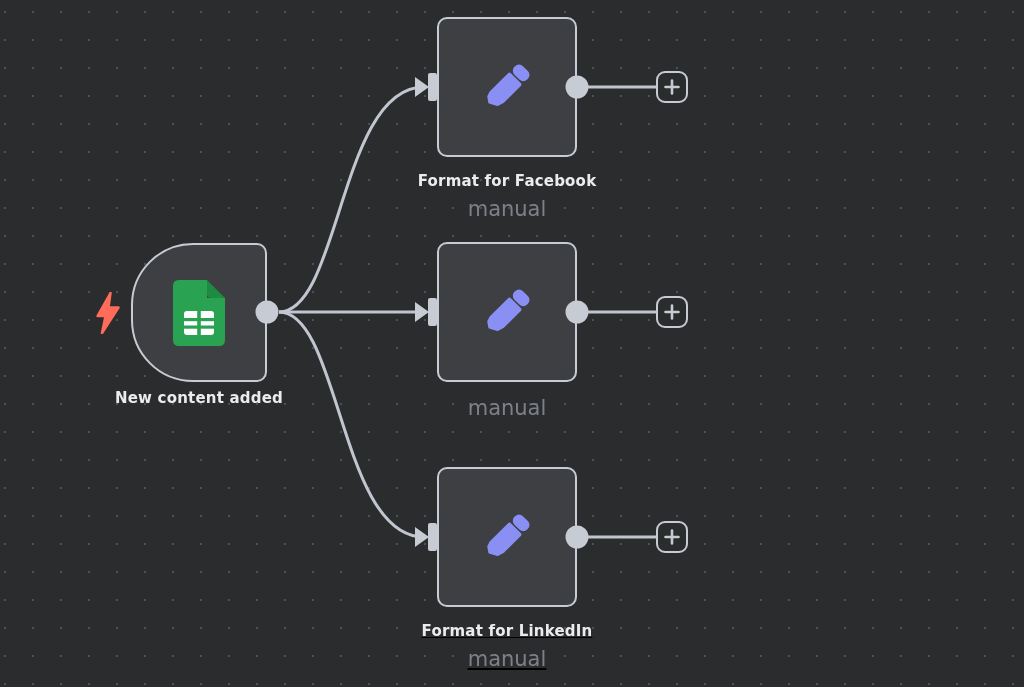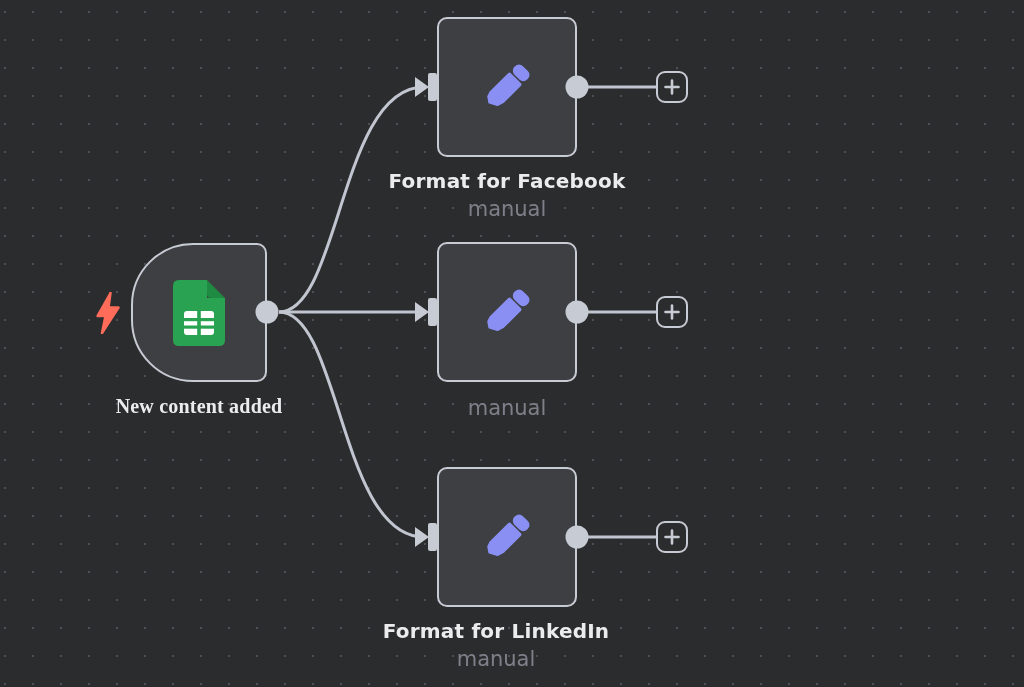--- a/index.html
+++ b/index.html
@@ -38,21 +38,21 @@
     width: 140px; height: 140px;
     border-radius: 10px;
   }
   .node-label {
     position: absolute;
     width: 340px;
     text-align: center;
     z-index: 1;
   }
   .node-title {
-    font-size: 20px;
+    font-size: 15px;
     font-weight: 600;
     color: #ececee;
     line-height: 26px;
     letter-spacing: 0.2px;
     text-align: center;
   }
   .node-subtitle {
     margin-top: 5px;
     font-size: 21px;
     font-weight: 400;
@@ -97,21 +97,21 @@
   <div class="node-box trigger-box" data-interactable="true">
     <svg width="52" height="66" viewBox="0 0 52 66" data-interactable="false">
       <path d="M6 0 H34 V18 H52 V60 Q52 66 46 66 H6 Q0 66 0 60 V6 Q0 0 6 0 Z" fill="#29a351"></path>
       <path d="M34 0 L52 18 H38 Q34 18 34 14 Z" fill="#1e8a42"></path>
       <rect x="11" y="31" width="30" height="24" rx="3" fill="#ffffff"></rect>
       <rect x="24.2" y="31" width="3.6" height="24" fill="#29a351"></rect>
       <rect x="11" y="38" width="30" height="3.2" fill="#29a351"></rect>
       <rect x="11" y="45.5" width="30" height="3.2" fill="#29a351"></rect>
     </svg>
   </div>
-  <div class="node-label" style="left:29px; top:393px;font-family:Liberation Serif, serif;">
+  <div class="node-label" style="left:29px; top:385px;">
     <div class="node-title" data-interactable="false">New content added</div>
   </div>
 
   <svg class="badge-bolt" viewBox="0 0 24 42" data-interactable="false">
     <polygon points="14.5,1 1.5,24 9.5,24 6,41 22.5,15.5 12.5,15.5" fill="#ff6c5a" stroke="#ff6c5a" stroke-width="2.5" stroke-linejoin="round"></polygon>
   </svg>
 
   <div class="node-box action-box" style="top:17px;" data-interactable="true">
     <svg width="56" height="56" viewBox="0 0 56 56" data-interactable="false">
       <g transform="rotate(45 28 28)" fill="#8a8ff4" stroke="#8a8ff4" stroke-width="2" stroke-linejoin="round">
@@ -141,21 +141,21 @@
 
   <div class="node-box action-box" style="top:467px;" data-interactable="true">
     <svg width="56" height="56" viewBox="0 0 56 56" data-interactable="false">
       <g transform="rotate(45 28 28)" fill="#8a8ff4" stroke="#8a8ff4" stroke-width="2" stroke-linejoin="round">
         <rect x="20" y="3" width="16" height="10" rx="4.5"></rect>
         <rect x="20" y="16.5" width="16" height="24.5" rx="1"></rect>
         <path d="M20 41 L36 41 L34 47.5 L26.5 51.5 L21.5 48 L20 43.5 Z"></path>
       </g>
     </svg>
   </div>
-  <div class="node-label" style="left:326px; top:618px;">
+  <div class="node-label" style="left:337px; top:618px;text-decoration:underline;">
     <div class="node-title" data-interactable="false">Format for LinkedIn</div>
     <div class="node-subtitle" data-interactable="false">manual</div>
   </div>
 
   <svg id="edge-layer" viewBox="0 0 1024 687" data-interactable="false">
     <g stroke="#c0c5cf" stroke-width="3" fill="none">
       <path d="M 279 312 C 340 312 340 87 424 87" data-interactable="true"></path>
       <path d="M 279 312 L 424 312" data-interactable="true"></path>
       <path d="M 279 312 C 340 312 340 537 424 537" data-interactable="true"></path>
       <path d="M 588 87 L 656 87" data-interactable="false"></path>

